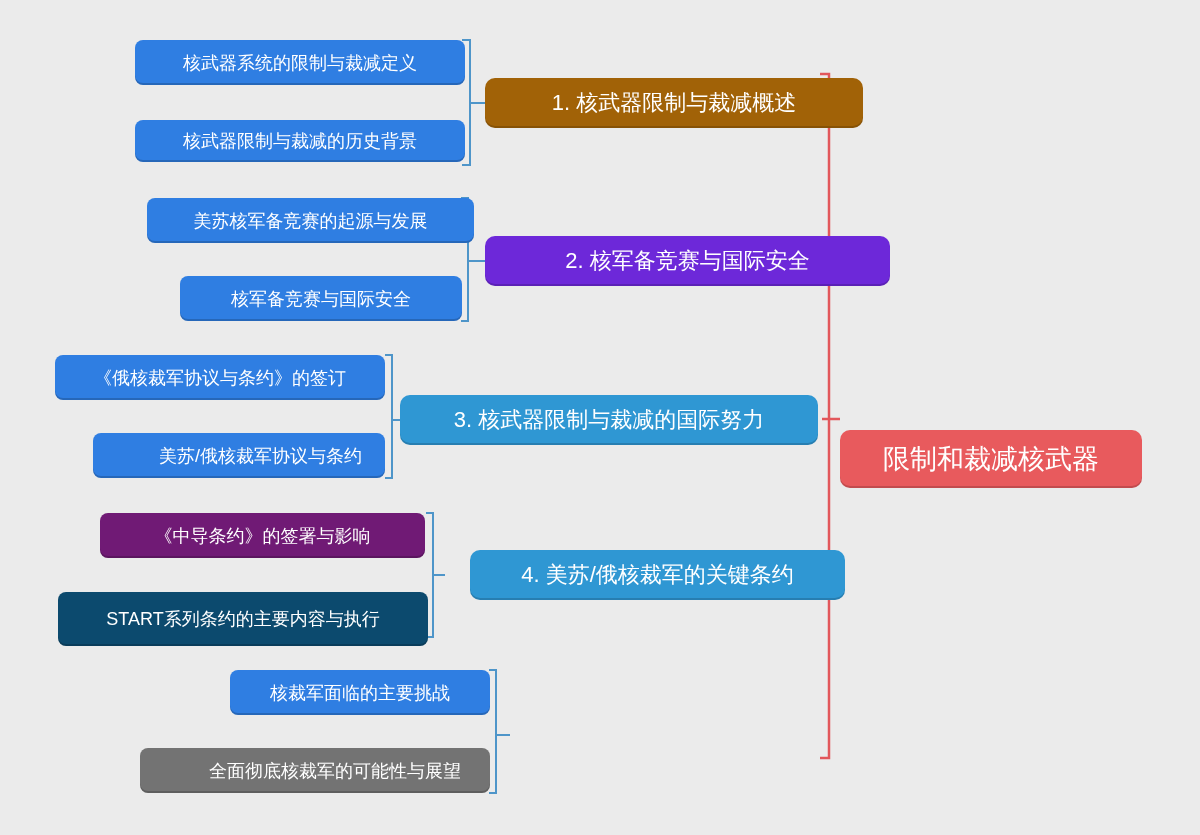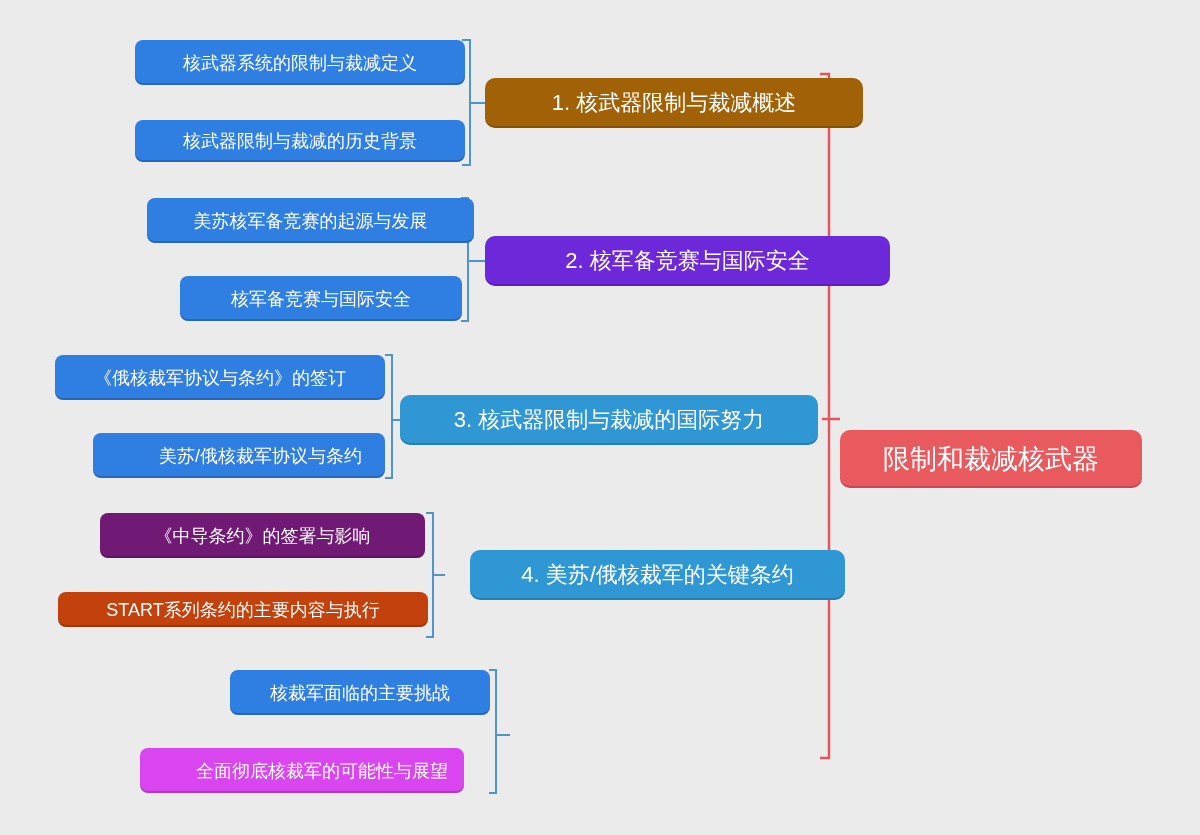--- a/index.html
+++ b/index.html
@@ -65,24 +65,24 @@
   <div class="node leaf" style="left:135px;top:40px;width:330px;height:45px;background:#2F7EE2;">核武器系统的限制与裁减定义</div>
   <div class="node leaf" style="left:135px;top:120px;width:330px;height:42px;background:#2F7EE2;">核武器限制与裁减的历史背景</div>
 
   <div class="node leaf" style="left:135px;top:198px;width:327px;height:45px;background:#2F7EE2;margin-left:12px;">美苏核军备竞赛的起源与发展</div>
   <div class="node leaf" style="left:180px;top:276px;width:282px;height:45px;background:#2F7EE2;">核军备竞赛与国际安全</div>
 
   <div class="node leaf" style="left:55px;top:355px;width:330px;height:45px;background:#2F7EE2;">《俄核裁军协议与条约》的签订</div>
   <div class="node leaf" style="left:93px;top:433px;width:292px;height:45px;background:#2F7EE2;padding-left:43px;">美苏/俄核裁军协议与条约</div>
 
   <div class="node leaf" style="left:100px;top:513px;width:325px;height:45px;background:#701a75;">《中导条约》的签署与影响</div>
-  <div class="node leaf" style="left:58px;top:592px;width:370px;height:35px;background:#c2410c;">START系列条约的主要内容与执行</div>
+  <div class="node leaf" style="left:58px;top:592px;width:370px;height:54px;background:#0c4a6e;">START系列条约的主要内容与执行</div>
 
   <div class="node leaf" style="left:230px;top:670px;width:260px;height:45px;background:#2F7EE2;font-family:Liberation Mono, monospace;">核裁军面临的主要挑战</div>
-  <div class="node leaf" style="left:140px;top:748px;width:324px;height:45px;background:#d946ef;padding-left:40px;">全面彻底核裁军的可能性与展望</div>
+  <div class="node leaf" style="left:140px;top:748px;width:350px;height:45px;background:#737373;padding-left:40px;">全面彻底核裁军的可能性与展望</div>
 
   <div class="node branch" style="left:485px;top:78px;width:378px;height:50px;background:#a16207;">1. 核武器限制与裁减概述</div>
   <div class="node branch" style="left:485px;top:236px;width:405px;height:50px;background:#6d28d9;">2. 核军备竞赛与国际安全</div>
   <div class="node branch" style="left:400px;top:395px;width:418px;height:50px;background:#2F97D3;">3. 核武器限制与裁减的国际努力</div>
   <div class="node branch" style="left:445px;top:550px;width:375px;height:50px;background:#2F97D3;margin-left:25px;">4. 美苏/俄核裁军的关键条约</div>
 
   <div class="node root" style="left:840px;top:390px;width:302px;height:58px;background:#E85A5D;">限制和裁减核武器</div>
 
 </div>
 

